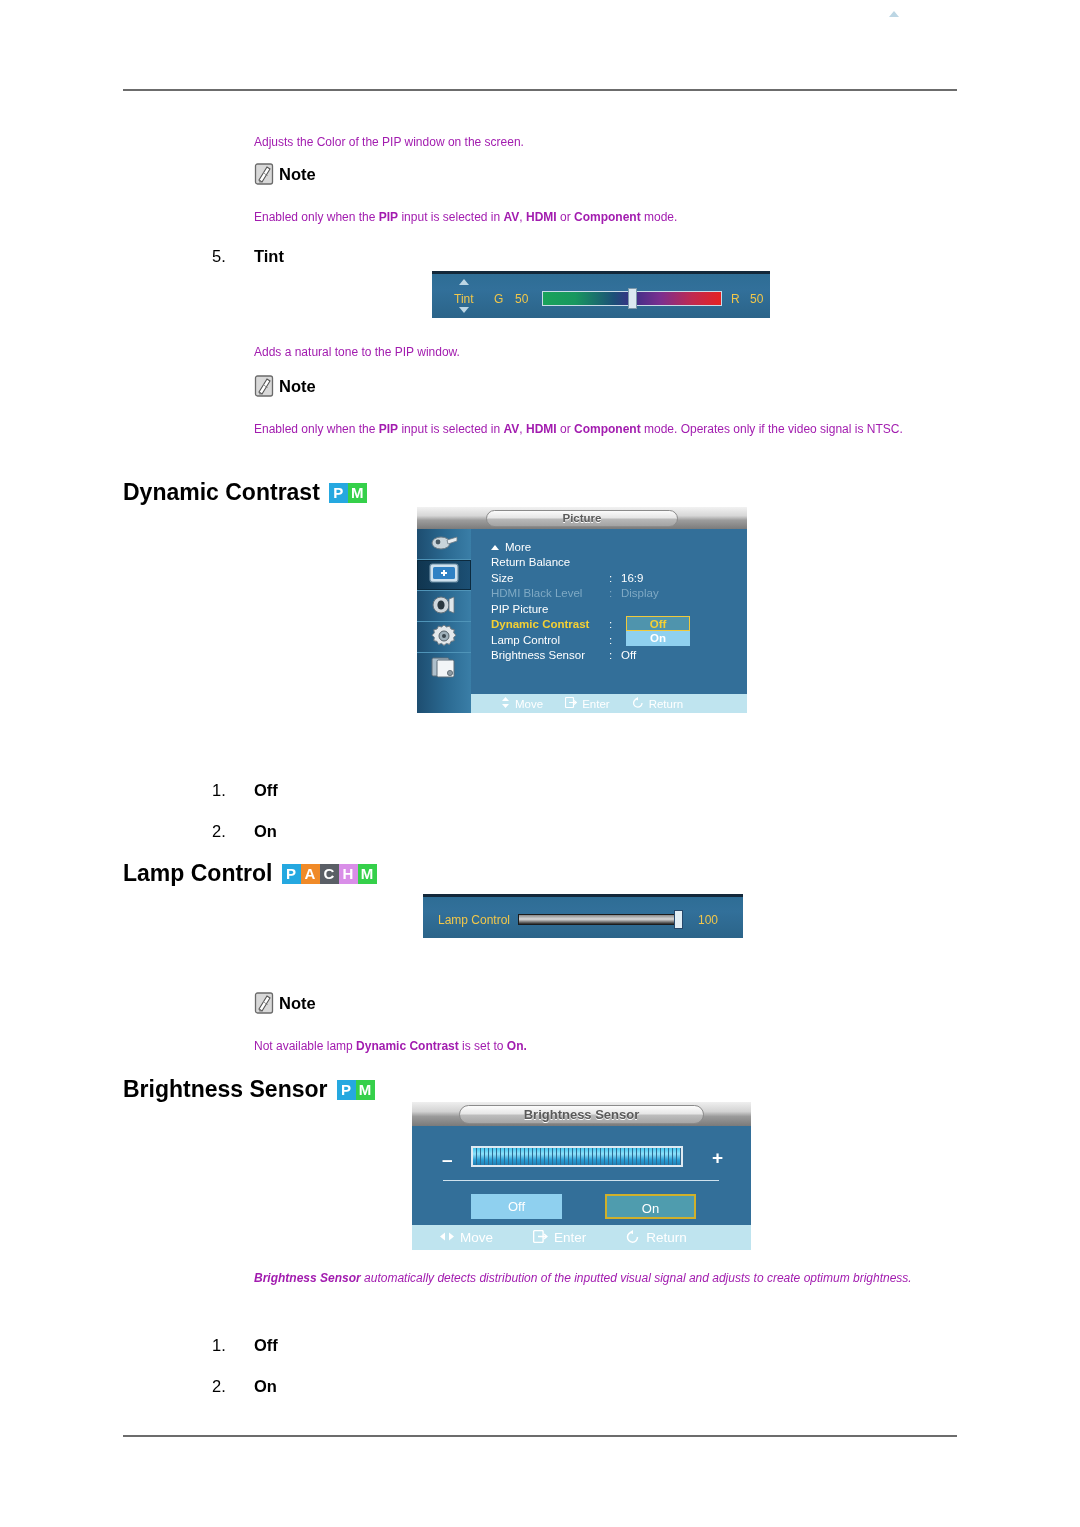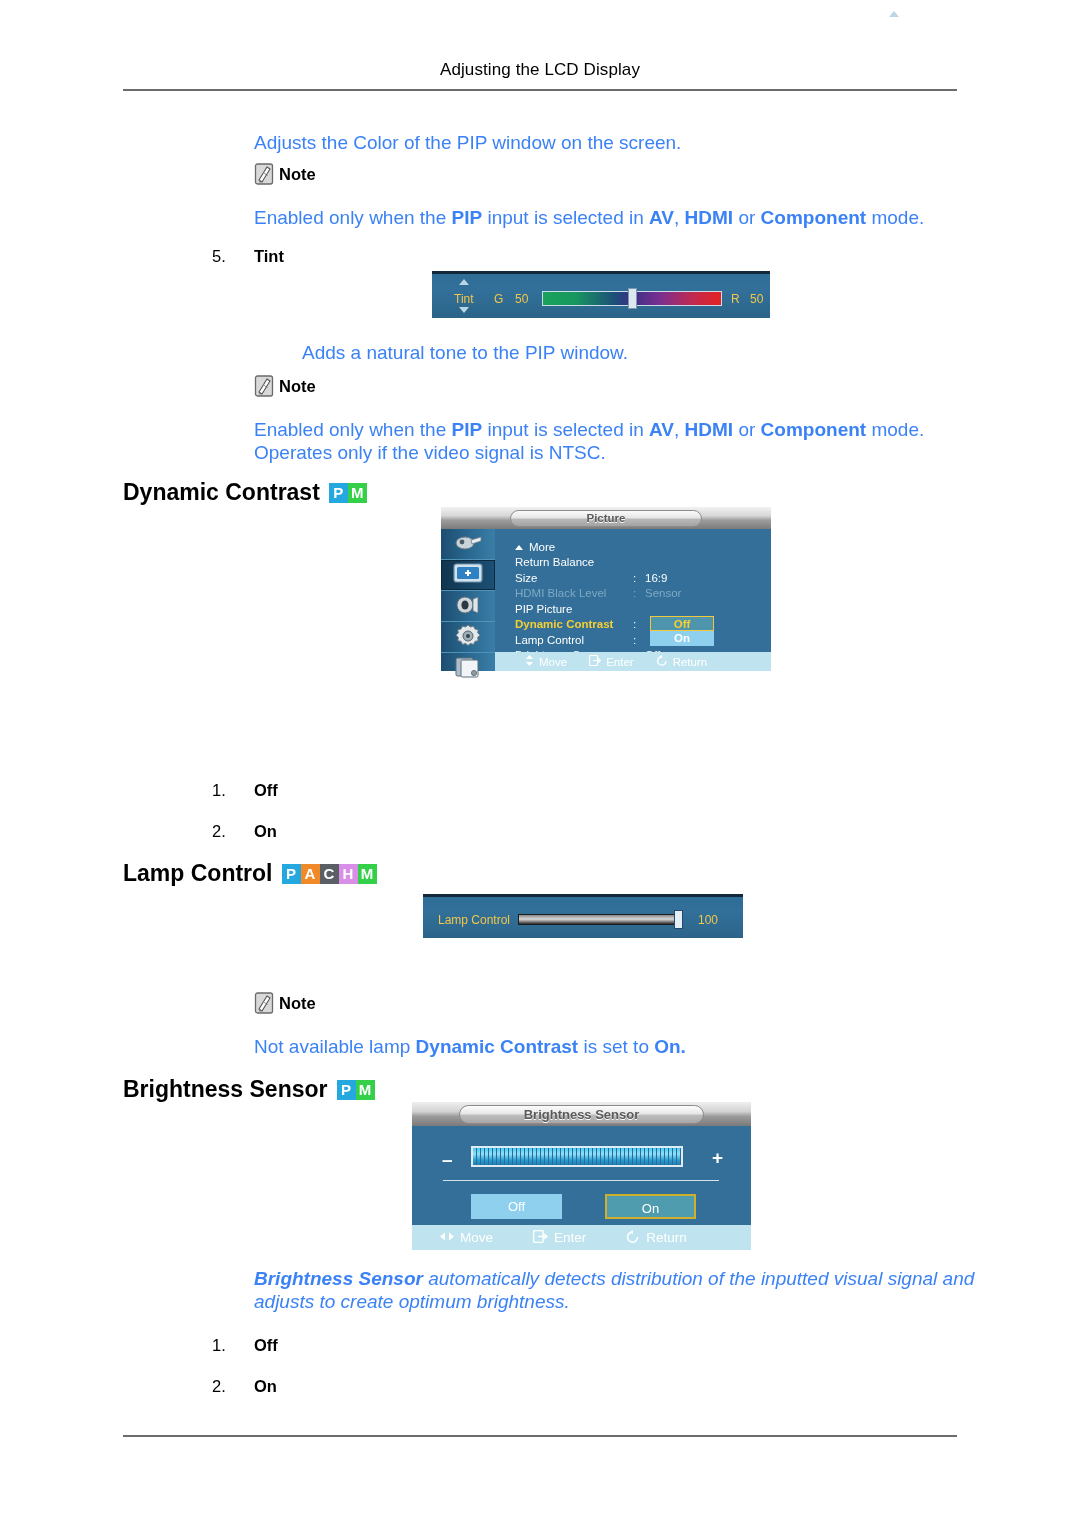--- a/index.html
+++ b/index.html
@@ -37,23 +37,23 @@
     width: 834px;
     height: 0;
     border-top: 2px solid #6c6c6c;
   }
   .rule-top { top: 89px; }
   .rule-bottom { top: 1435px; }
 
   
   .body-text {
     position: absolute;
-    font-size: 19px;
+    font-size: 12px;
     line-height: 23px;
-    color: #3b82f6;
+    color: #a21caf;
   }
   .indent { left: 254px; }
   .txt-w { width: 700px; }
   b, .b { font-weight: bold; }
 
   .note-row {
     position: absolute;
     left: 254px;
     display: flex;
     align-items: center;
@@ -362,21 +362,20 @@
     color: #ffffff;
     font-size: 13.5px;
   }
   .bs-footer .fitem { display: flex; align-items: center; gap: 6px; }
 </style>
 </head>
 <body>
 
 <div class="page">
 
-  <div class="header-title">Adjusting the LCD Display</div>
   <div class="rule rule-top"></div>
 
   <div class="body-text indent txt-w" style="top:131px;">Adjusts the Color of the PIP window on the screen.</div>
 
   <div class="note-row" style="top:163px;">
     <span class="note-icon">
       <svg width="21" height="22" viewBox="0 0 21 22">
         <rect x="1.5" y="1" width="17" height="20" rx="2" fill="#d9d9d9" stroke="#6a6a6a" stroke-width="1.3"></rect>
         <path d="M5 17 L13 4 L16 6 L8 19 Z" fill="#ffffff" stroke="#555" stroke-width="1.1"></path>
         <path d="M5 17 L8 19 L5.5 19.8 Z" fill="#777"></path>
@@ -401,21 +400,21 @@
     <div class="spin spin-down" style="left:27px; top:33px;"></div>
     <div class="label" style="left:22px; top:18px;">Tint</div>
     <div class="value" style="left:62px; top:18px;">G</div>
     <div class="value" style="left:83px; top:18px;">50</div>
     <div class="tint-track" style="left:110px; top:17px; width:180px;"></div>
     <div class="tint-thumb" style="left:196px; top:14px;"></div>
     <div class="value" style="left:299px; top:18px;">R</div>
     <div class="value" style="left:318px; top:18px;">50</div>
   </div>
 
-  <div class="body-text indent txt-w" style="top:341px;margin-left:48px;">Adds a natural tone to the PIP window.</div>
+  <div class="body-text indent txt-w" style="top:341px;">Adds a natural tone to the PIP window.</div>
 
   <div class="note-row" style="top:375px;">
     <span class="note-icon">
       <svg width="21" height="22" viewBox="0 0 21 22">
         <rect x="1.5" y="1" width="17" height="20" rx="2" fill="#d9d9d9" stroke="#6a6a6a" stroke-width="1.3"></rect>
         <path d="M5 17 L13 4 L16 6 L8 19 Z" fill="#ffffff" stroke="#555" stroke-width="1.1"></path>
         <path d="M5 17 L8 19 L5.5 19.8 Z" fill="#777"></path>
         <path d="M9 9 C11 11, 12 12, 13.5 12.5" fill="none" stroke="#777" stroke-width="0.9"></path>
       </svg>
     </span>
@@ -427,21 +426,21 @@
   </div>
 
   <div class="heading" style="top:479px;">
     <span>Dynamic Contrast</span>
     <span class="badges">
       <span class="badge badge-P">P</span>
       <span class="badge badge-M">M</span>
     </span>
   </div>
 
-  <div class="osd-window" style="left:417px; top:507px; width:330px; height:164px;margin-left:24px;">
+  <div class="osd-window" style="left:417px; top:507px; width:330px; height:206px;">
     <div class="osd-titlebar">
       <div class="osd-title-pill">Picture</div>
     </div>
 
     <div class="osd-sidebar">
       <div class="osd-sideitem">
         <span>
           <svg width="30" height="22" viewBox="0 0 30 22">
             <ellipse cx="12" cy="11" rx="9" ry="6" fill="#c9d4da" stroke="#6d7b85" stroke-width="1"></ellipse>
             <path d="M18 8 L28 5 L28 9 L19 12 Z" fill="#e6ecef" stroke="#6d7b85" stroke-width="0.8"></path>
@@ -497,21 +496,21 @@
         <span class="m-label">Return Balance</span>
       </div>
       <div class="osd-row">
         <span class="m-label">Size</span>
         <span class="m-colon">:</span>
         <span class="m-value">16:9</span>
       </div>
       <div class="osd-row dim">
         <span class="m-label">HDMI Black Level</span>
         <span class="m-colon">:</span>
-        <span class="m-value">Sensor</span>
+        <span class="m-value">Display</span>
       </div>
       <div class="osd-row">
         <span class="m-label">PIP Picture</span>
       </div>
       <div class="osd-row sel">
         <span class="m-label">Dynamic Contrast</span>
         <span class="m-colon">:</span>
       </div>
       <div class="osd-row">
         <span class="m-label">Lamp Control</span>

